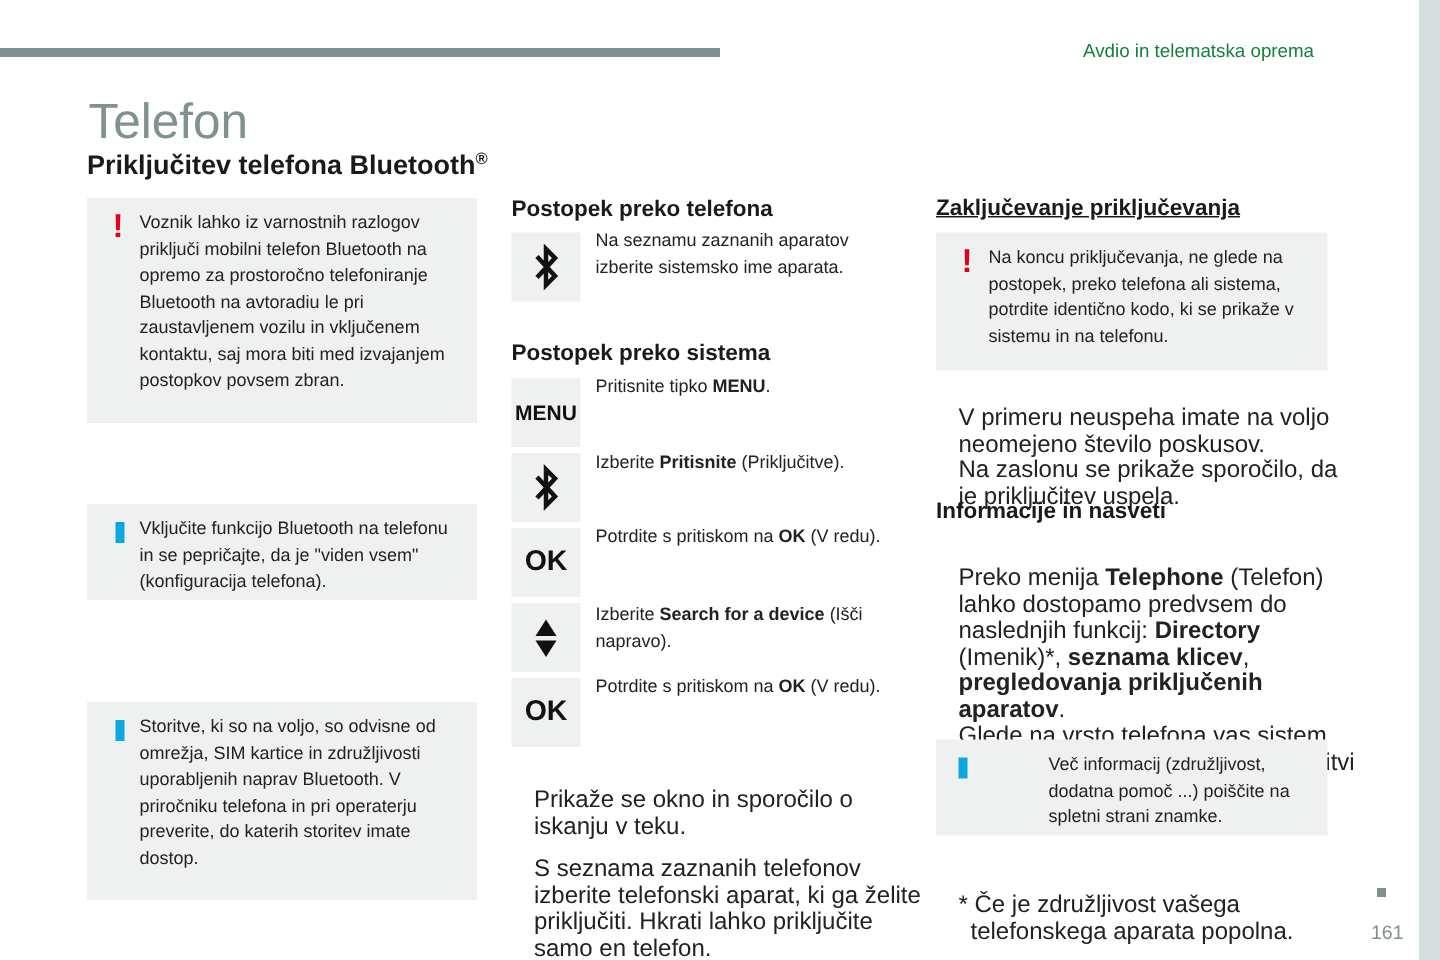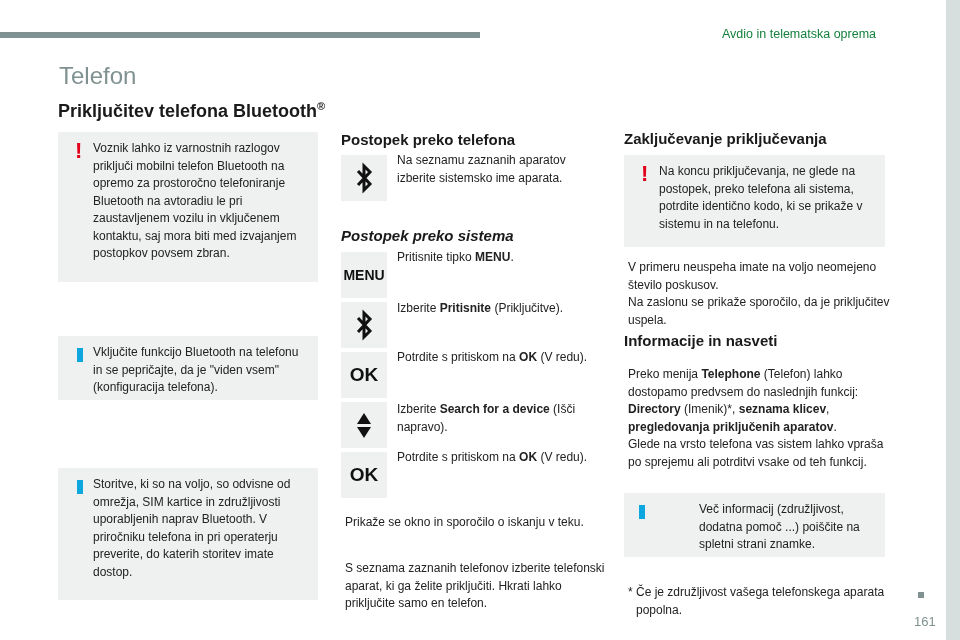--- a/index.html
+++ b/index.html
@@ -3,33 +3,33 @@
 <meta charset="utf-8">
 <style>
   html, body { margin: 0; padding: 0; }
   body {
     width: 960px; height: 640px; position: relative; overflow: hidden;
     background: #ffffff; font-family: "Liberation Sans", sans-serif; color: #1a1a1a;
   }
   .top-rule { position: absolute; left: 0; top: 32px; width: 480px; height: 6px; background: #7f9190; }
   .side-strip { position: absolute; left: 946px; top: 0; width: 14px; height: 640px; background: #d6dfde; }
   .chapter { position: absolute; left: 722px; top: 27px; font-size: 12.5px; color: #15803d; }
-  .page-title { position: absolute; left: 59px; top: 62px; font-size: 24px; color: #7f9190; font-weight: normal; margin: 0; }
+  .page-title { position: absolute; left: 59px; top: 62px; font-size: 33px; color: #7f9190; font-weight: normal; margin: 0; }
   .section-title { position: absolute; left: 58px; top: 100px; font-size: 18px; font-weight: bold; margin: 0; }
   .section-title sup { font-size: 11px; }
   .box { position: absolute; background: #eff0f0; }
   .box .mark { position: absolute; left: 17px; top: 10px; width: 10px; }
   .mark-warn { color: #e3001b; font-weight: bold; font-size: 22px; line-height: 18px; }
   .mark-info { background: #0da6df; }
   .box p { margin: 0; position: absolute; left: 35px; top: 8px; right: 8px; font-size: 12px; line-height: 17.5px; color: #222; }
   h3 { position: absolute; margin: 0; font-size: 15px; font-weight: bold; color: #1a1a1a; }
   .step-icon { position: absolute; left: 341px; width: 46px; height: 46px; background: #eff0f0;
     display: flex; align-items: center; justify-content: center; }
   .step-text { position: absolute; left: 397px; width: 200px; font-size: 12px; line-height: 17.5px; color: #222; }
-  .para { position: absolute; font-size: 12px; line-height: 17.5px; color: #222; margin: 4px; }
+  .para { position: absolute; font-size: 16px; line-height: 17.5px; color: #222; margin: 15px; }
   .key-label { font-weight: bold; font-size: 14px; color: #111; }
   .key-ok { font-weight: bold; font-size: 19px; color: #111; }
   .arrows { display: flex; flex-direction: column; align-items: center; gap: 3px; }
   .tri-up { width: 0; height: 0; border-left: 7px solid transparent; border-right: 7px solid transparent; border-bottom: 11px solid #111; }
   .tri-down { width: 0; height: 0; border-left: 7px solid transparent; border-right: 7px solid transparent; border-top: 11px solid #111; }
   .corner-square { position: absolute; left: 918px; top: 592px; width: 6px; height: 6px; background: #7f9190; }
   .page-number { position: absolute; left: 914px; top: 614px; font-size: 13px; color: #7f9190; text-align: right; }
   b { font-weight: bold; }
 </style>
 </head>
@@ -58,21 +58,21 @@
 </div>
 
 <h3 style="left:341px;top:131px;">Postopek preko telefona</h3>
 <div class="step-icon" style="top:155px;">
   <svg width="18" height="32" viewBox="0 0 18 32">
       <path d="M3 9 L15 22 L9 28 L9 4 L15 10 L3 23" fill="none" stroke="#111" stroke-width="3" stroke-linejoin="miter"></path>
     </svg>
 </div>
 <div class="step-text" style="top:152px;">Na seznamu zaznanih aparatov izberite sistemsko ime aparata.</div>
 
-<h3 style="left:341px;top:227px;font-style:italic;">Postopek preko sistema</h3>
+<h3 style="left:341px;top:227px;">Postopek preko sistema</h3>
 
 <div class="step-icon" style="top:252px;">
     <span class="key-label">MENU</span>
   </div>
 <div class="step-text" style="top:249px;"><span>Pritisnite tipko </span><b>MENU</b><span>.</span></div>
 
 <div class="step-icon" style="top:302px;">
   <svg width="18" height="32" viewBox="0 0 18 32">
       <path d="M3 9 L15 22 L9 28 L9 4 L15 10 L3 23" fill="none" stroke="#111" stroke-width="3" stroke-linejoin="miter"></path>
     </svg>
@@ -93,21 +93,21 @@
 <div class="step-text" style="top:401px;"><span>Izberite </span><b>Search for a device</b><span> (Išči napravo).</span></div>
 
 <div class="step-icon" style="top:452px;">
     <span class="key-ok">OK</span>
   </div>
 <div class="step-text" style="top:449px;"><span>Potrdite s pritiskom na </span><b>OK</b><span> (V redu).</span></div>
 
 <p class="para" style="left:341px;top:510px;width:260px;">Prikaže se okno in sporočilo o iskanju v teku.</p>
 <p class="para" style="left:341px;top:556px;width:262px;">S seznama zaznanih telefonov izberite telefonski aparat, ki ga želite priključiti. Hkrati lahko priključite samo en telefon.</p>
 
-<h3 style="left:624px;top:130px;">Zaključevanje priključevanja</h3>
+<h3 style="left:624px;top:130px;text-decoration:underline;">Zaključevanje priključevanja</h3>
 <div class="box" style="left:624px;top:155px;width:261px;height:92px;">
   <span class="mark mark-warn">!</span>
   <p>Na koncu priključevanja, ne glede na postopek, preko telefona ali sistema, potrdite identično kodo, ki se prikaže v sistemu in na telefonu.</p>
 </div>
 <p class="para" style="left:624px;top:255px;width:265px;">V primeru neuspeha imate na voljo neomejeno število poskusov.</p>
 <p class="para" style="left:624px;top:290px;width:265px;">Na zaslonu se prikaže sporočilo, da je priključitev uspela.</p>
 
 <h3 style="left:624px;top:332px;">Informacije in nasveti</h3>
 <p class="para" style="left:624px;top:362px;width:265px;"><span>Preko menija </span><b>Telephone</b><span> (Telefon) lahko dostopamo predvsem do naslednjih funkcij: </span><b>Directory</b><span> (Imenik)*, </span><b>seznama klicev</b><span>, </span><b>pregledovanja priključenih aparatov</b><span>.</span><br><span>Glede na vrsto telefona vas sistem lahko vpraša po sprejemu ali potrditvi vsake od teh funkcij.</span></p>
 

